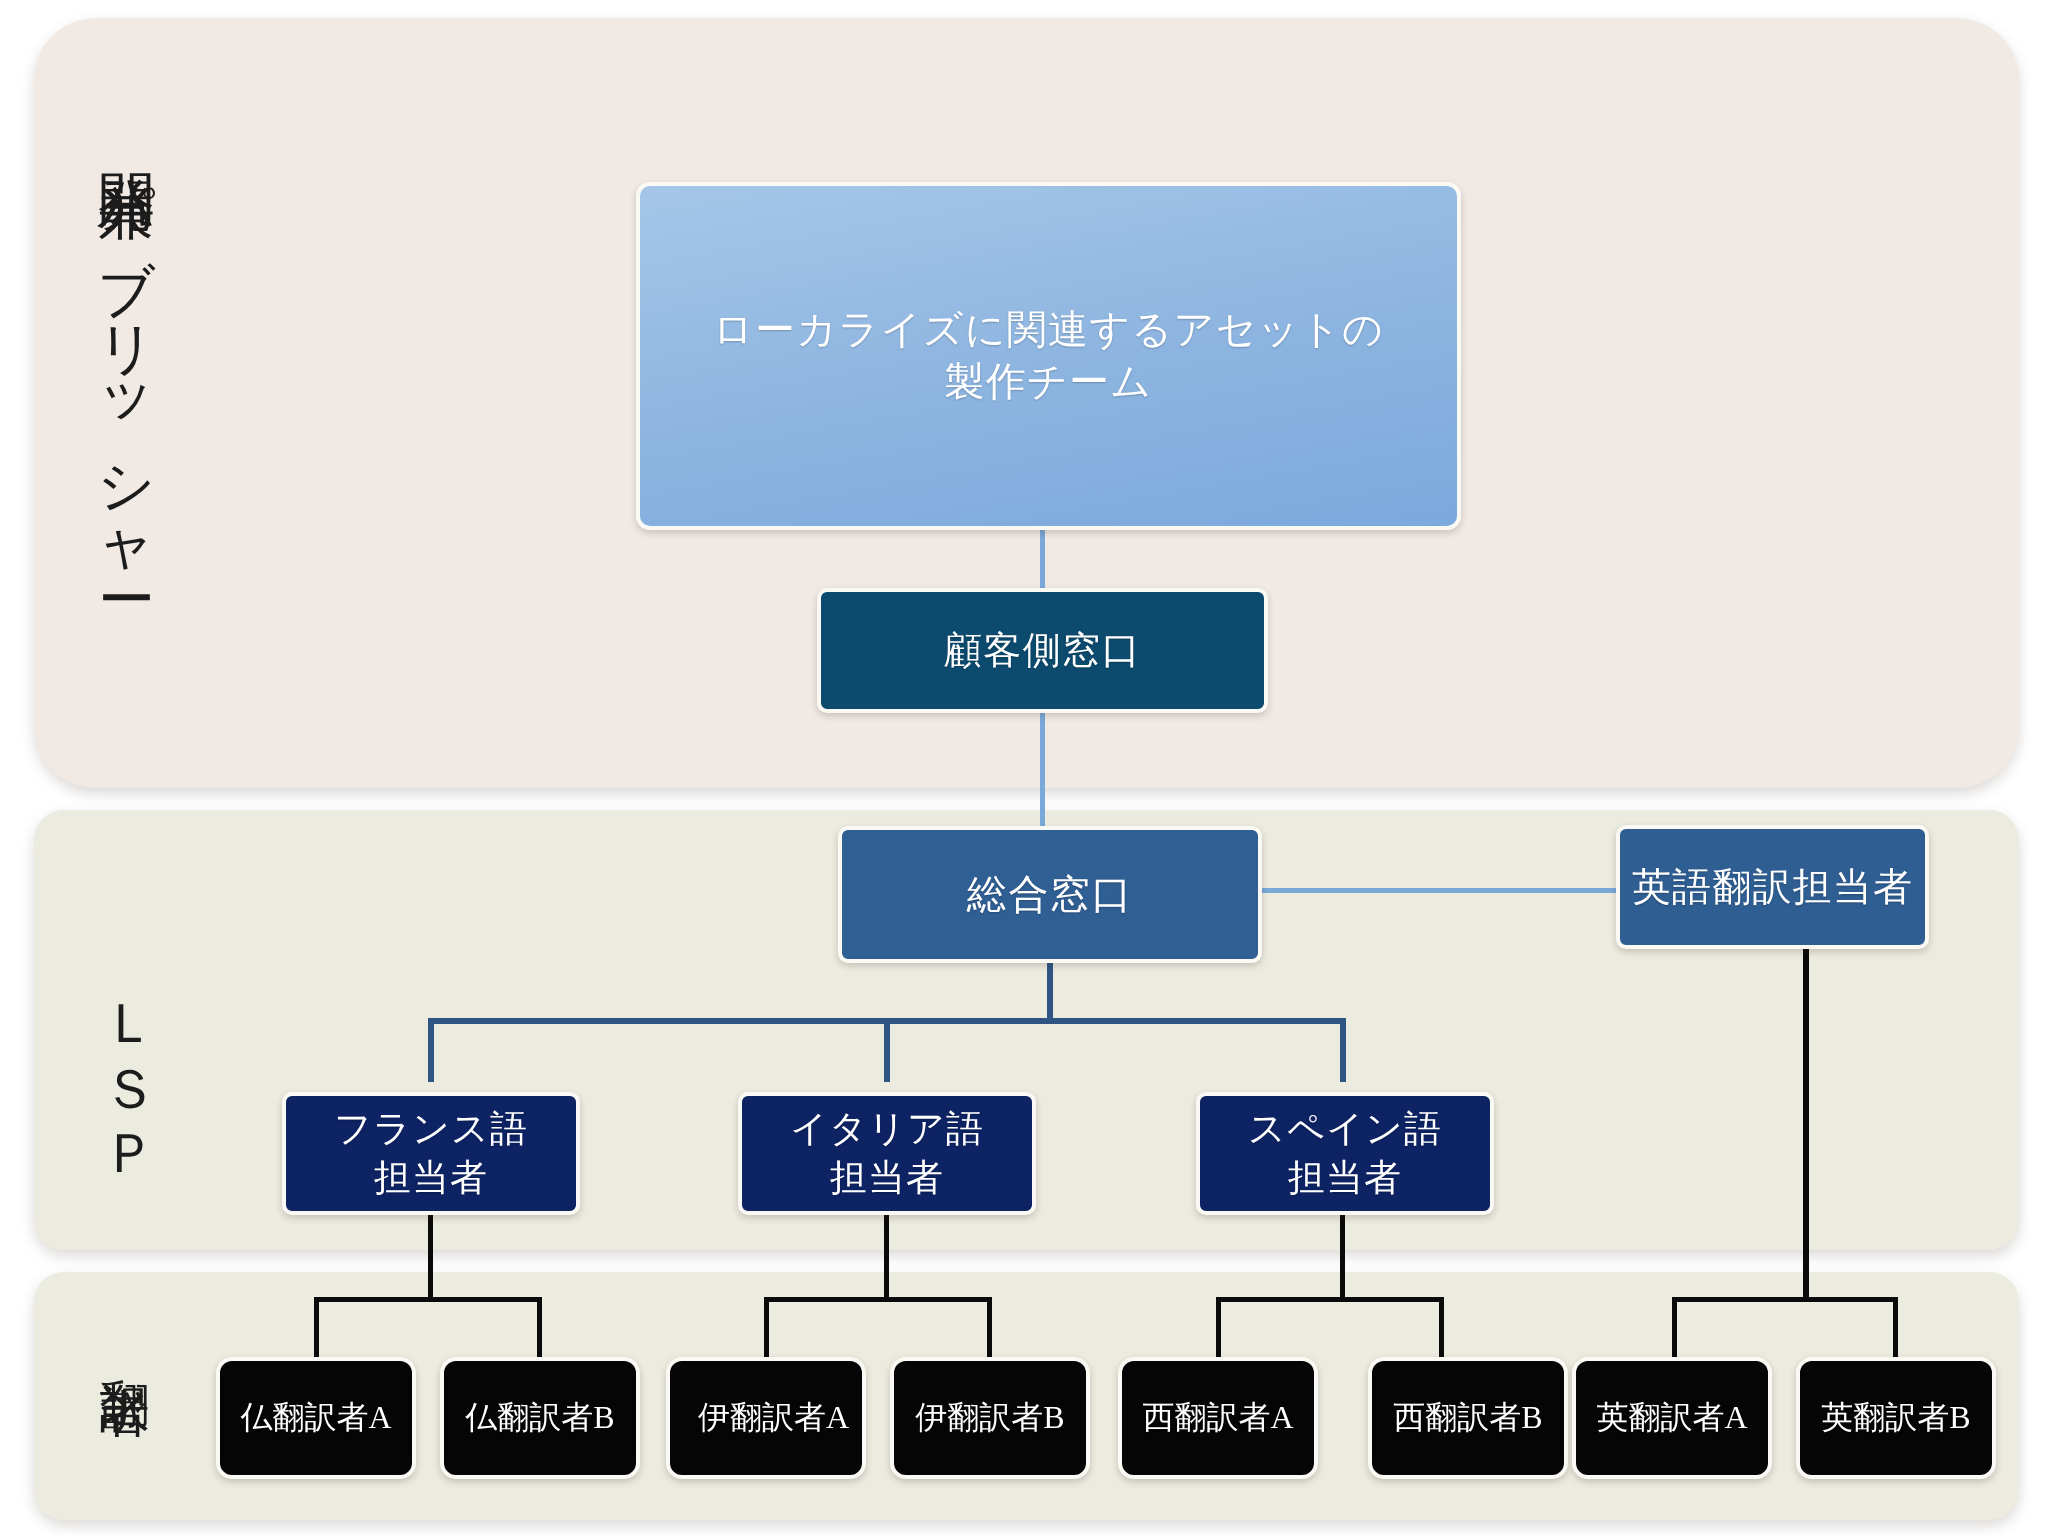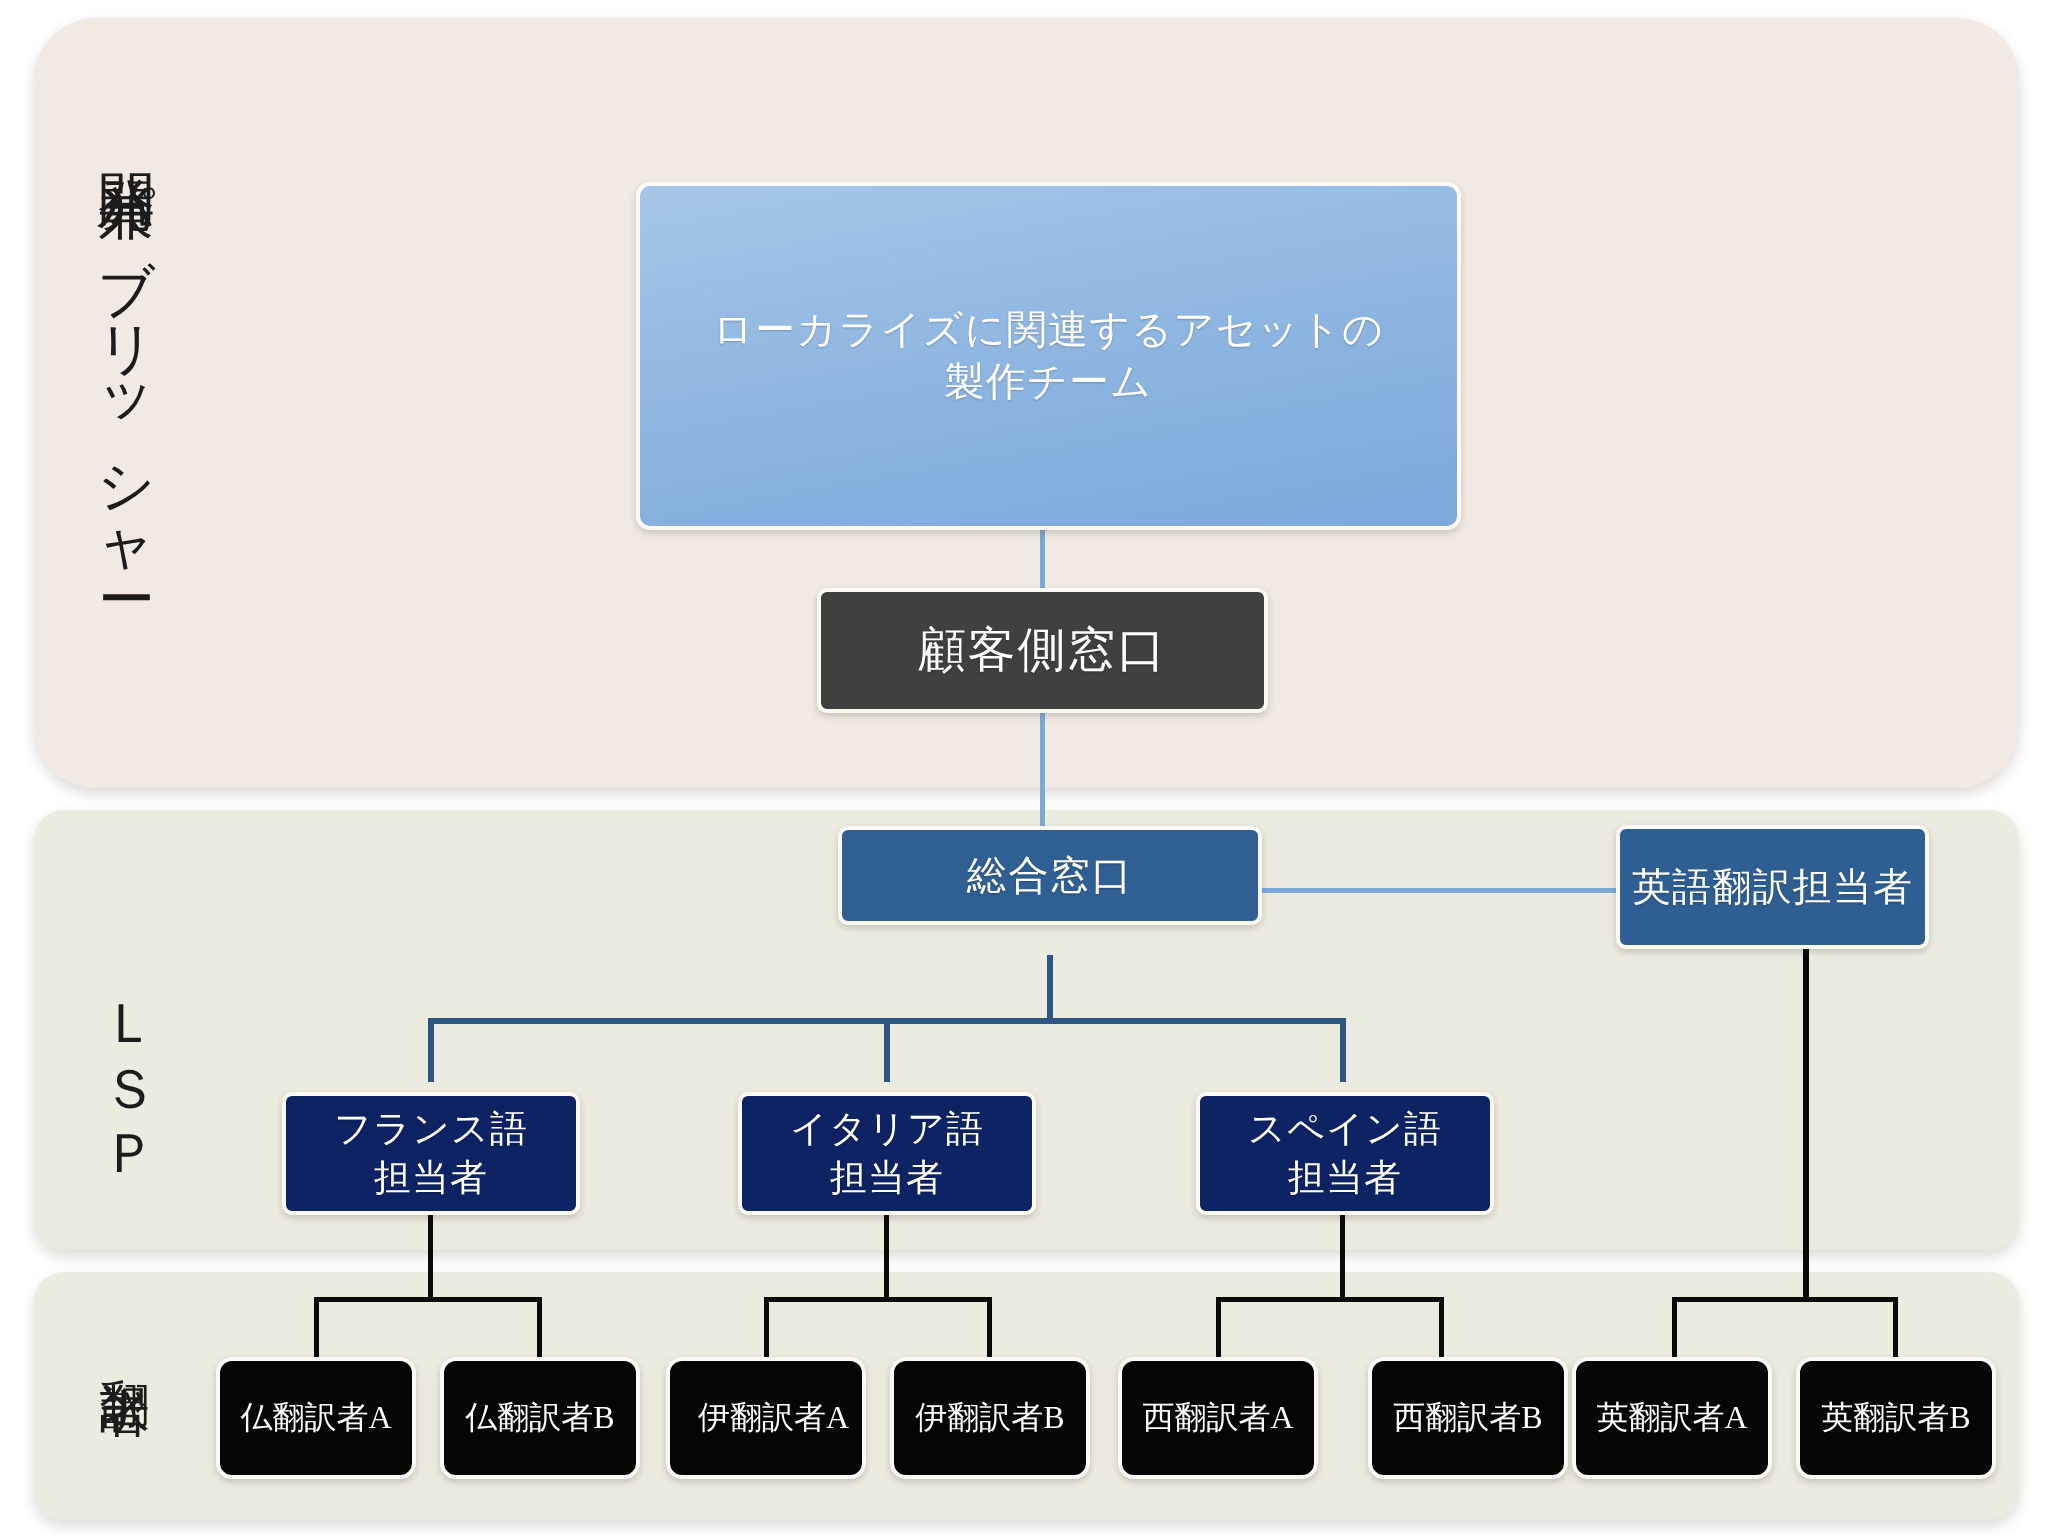--- a/index.html
+++ b/index.html
@@ -72,24 +72,24 @@
     box-shadow:0 3px 7px rgba(60,50,40,.22);
     font-family:Liberation Serif, serif;
   }
   .node-hero{
     left:636px;top:182px;width:825px;height:348px;
     background:linear-gradient(170deg,#a5c6e8 0%,#8cb4e0 55%,#7ba9dc 100%);
     font-size:40px;border-radius:14px;letter-spacing:.03em;
   }
   .node-client{
     left:817px;top:588px;width:451px;height:125px;
-    background:#404040;font-size:48px;letter-spacing:.04em;
+    background:#0c4a6e;font-size:38px;letter-spacing:.04em;
   }
   .node-hub{
-    left:838px;top:826px;width:424px;height:99px;
+    left:838px;top:826px;width:424px;height:137px;
     background:#305f94;font-size:40px;letter-spacing:.04em;
   }
   .node-en{
     left:1616px;top:825px;width:313px;height:124px;
     background:#2f5e92;font-size:39px;letter-spacing:.03em;
   }
   .node-lang{
     top:1080px;width:298px;height:123px;
     background:#0d2364;font-size:37px;letter-spacing:.03em;margin-top:12px;
   }

